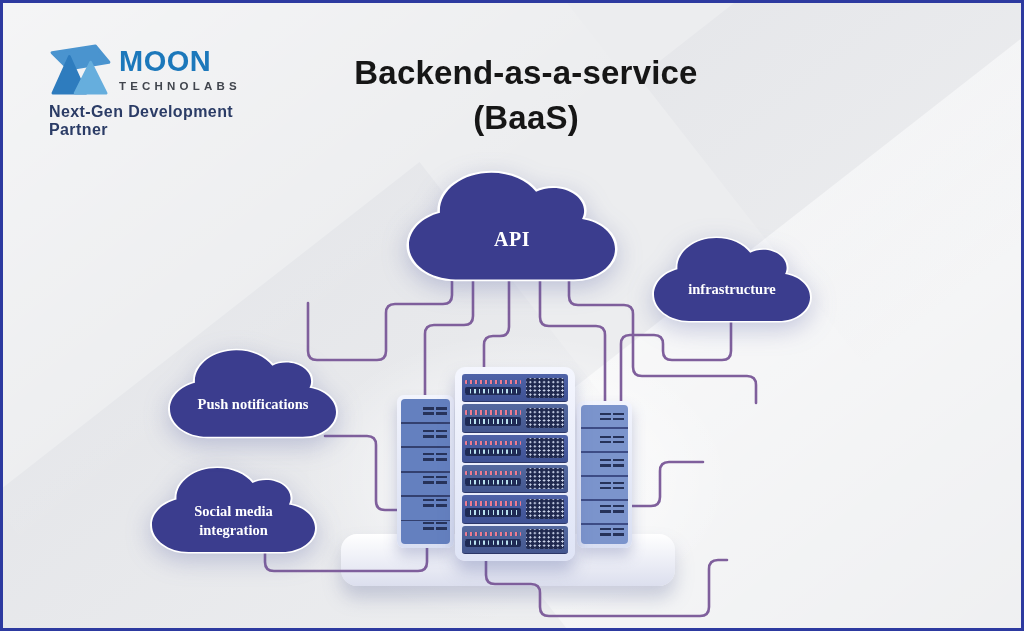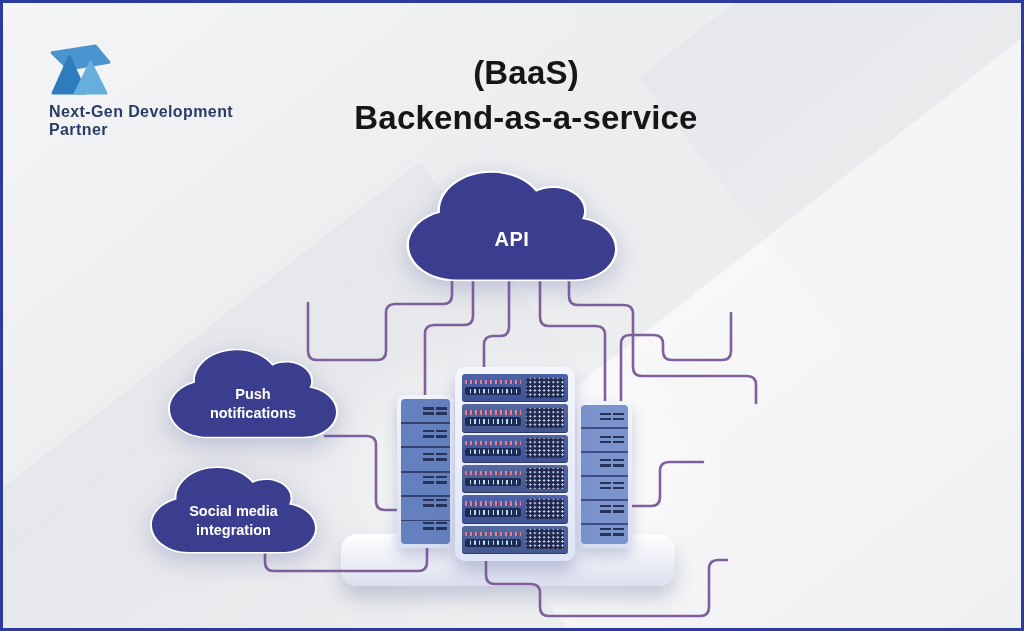--- a/index.html
+++ b/index.html
@@ -25,21 +25,21 @@
   .logo-tagline{font-size:16px;font-weight:bold;color:#2b3c66;letter-spacing:.4px;margin-top:6px;text-align:left;width:206px;}
 
   
   .title{position:absolute;left:293px;top:48px;width:460px;text-align:center;
          font-size:33px;line-height:1.35;font-weight:bold;color:#161616;letter-spacing:.2px;}
 
   
   #wires{position:absolute;left:0;top:0;width:1018px;height:625px;z-index:2;overflow:visible;}
 
   
-  .cloud{position:absolute;z-index:3;filter:drop-shadow(0 7px 12px rgba(80,90,160,.30));}
+  .cloud{position:absolute;z-index:3;filter:drop-shadow(0 7px 12px rgba(80,90,160,.30));font-family:Liberation Serif, serif;}
   .cloud svg{position:absolute;inset:0;width:100%;height:100%;overflow:visible;}
   .cloud use{fill:var(--cloud_fill,#3b3d8e);stroke:#fff;stroke-width:16;paint-order:stroke fill;}
   .cloud .label{position:absolute;inset:0;display:flex;align-items:center;justify-content:center;
                 padding-top:13%;box-sizing:border-box;color:#fff;font-weight:bold;font-size:14.5px;
                 line-height:1.3;text-align:center;}
   .cloud-api{left:406px;top:162px;width:206px;height:122px;}
   .cloud-api .label{font-size:20px;letter-spacing:.5px;}
   .cloud-database{left:202px;top:219px;width:158px;height:96px;}
   .cloud-infrastructure{left:651px;top:229px;width:156px;height:95px;}
   .cloud-push{left:167px;top:341px;width:166px;height:99px;}
@@ -119,34 +119,44 @@
       <path d="M627,503L648,503 Q657,503 657,494L657,468 Q657,459 666,459L700,459" fill="none" stroke="#7f5f9c" stroke-width="2.6" stroke-linecap="round"></path>
     </svg>
 
   <div class="logo">
     <div class="logo-row">
       <svg class="logo-icon" viewBox="0 0 64 56">
         <polygon points="3,10 48,3 62,20 20,27" fill="#4a94cf" stroke="#4a94cf" stroke-width="3" stroke-linejoin="round"></polygon>
         <polygon points="4,52 21,14 38,52" fill="#2e7cbe" stroke="#2e7cbe" stroke-width="3" stroke-linejoin="round"></polygon>
         <polygon points="27,52 43,20 59,52" fill="#66aedd" stroke="#66aedd" stroke-width="3" stroke-linejoin="round"></polygon>
       </svg>
+      <div class="logo-text">
+        <div class="logo-brand">MOON</div>
+        <div class="logo-sub">TECHNOLABS</div>
+      </div>
     </div>
     <div class="logo-tagline">Next-Gen Development Partner</div>
   </div>
 
   <div class="title">
+    <div>Backend-as-a-service</div>
     <div>(BaaS)</div>
-    <div>Backend-as-a-service</div>
   </div>
 
   <div class="cloud cloud-api">
     <svg viewBox="0 0 640 512" preserveAspectRatio="none">
         <use href="#cloudShape"></use>
       </svg>
     <div class="label">API</div>
+  </div>
+  <div class="cloud cloud-infrastructure">
+    <svg viewBox="0 0 640 512" preserveAspectRatio="none">
+        <use href="#cloudShape"></use>
+      </svg>
+    <div class="label">infrastructure</div>
   </div>
   <div class="cloud cloud-social">
     <svg viewBox="0 0 640 512" preserveAspectRatio="none">
         <use href="#cloudShape"></use>
       </svg>
     <div class="label">Social media integration</div>
   </div>
   <div class="cloud cloud-push">
     <svg viewBox="0 0 640 512" preserveAspectRatio="none">
         <use href="#cloudShape"></use>

